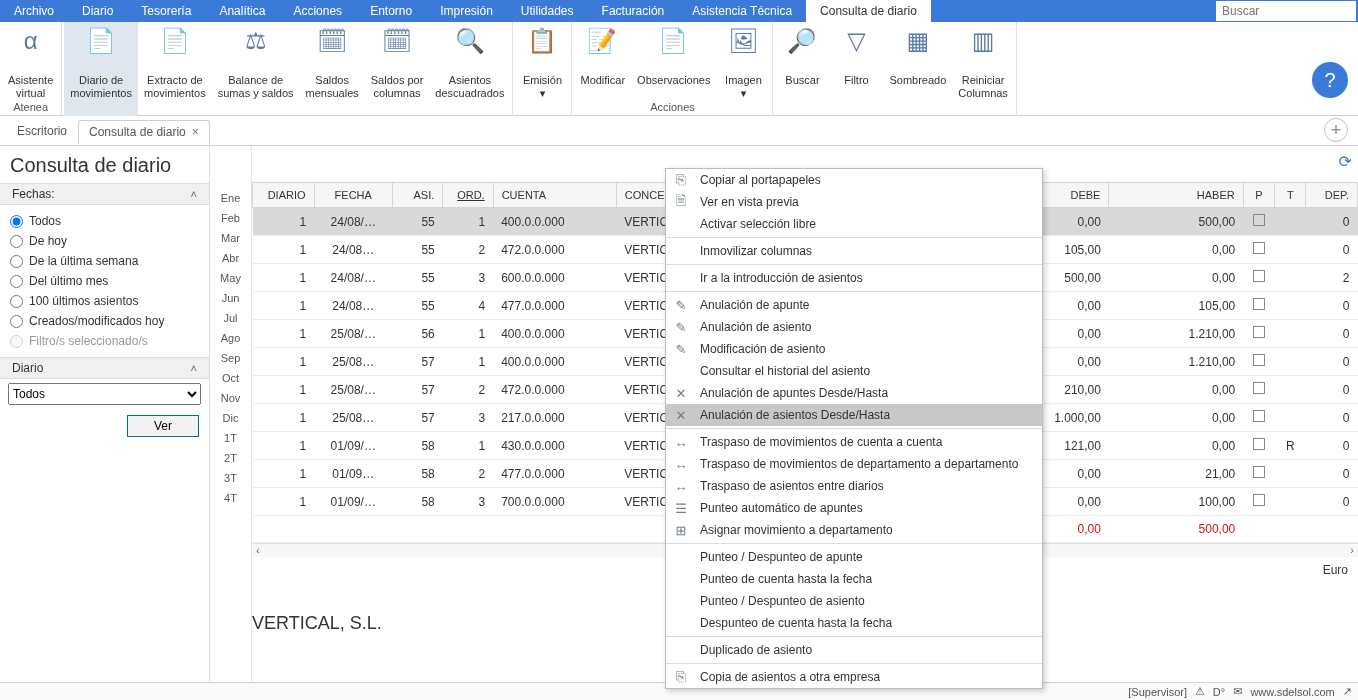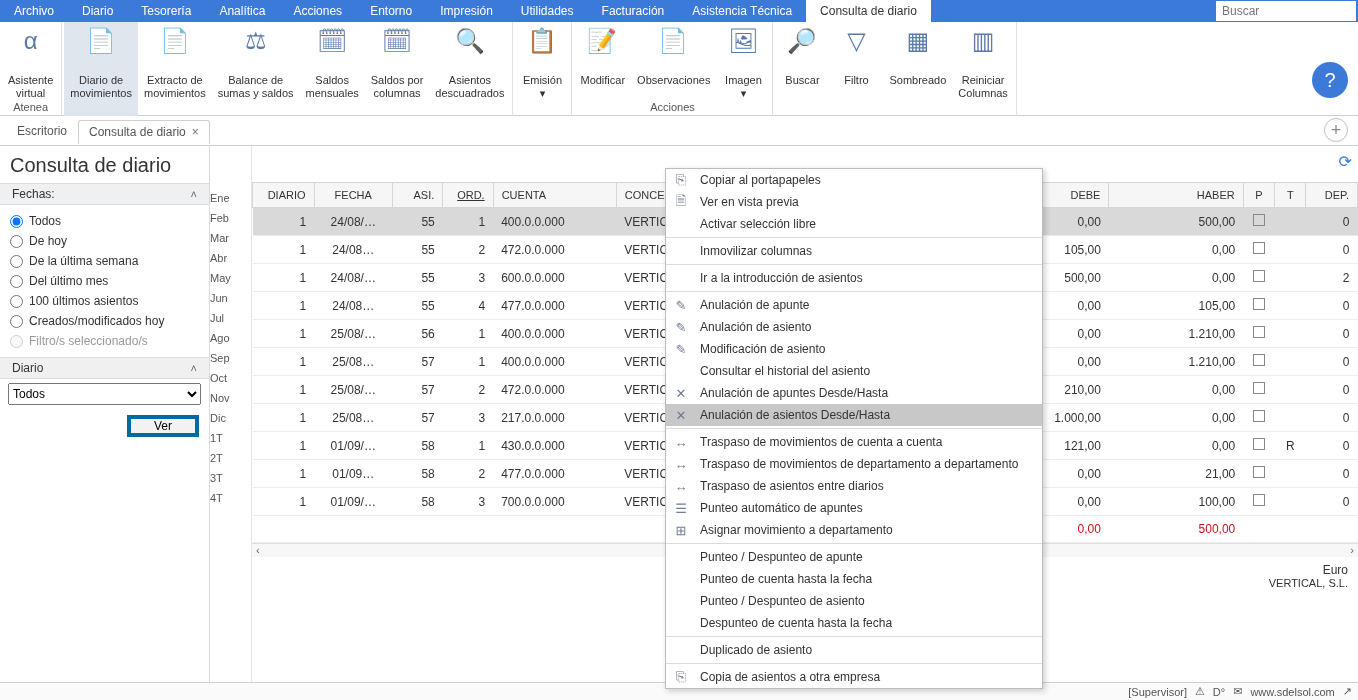--- a/index.html
+++ b/index.html
@@ -35,38 +35,38 @@
 
 .leftpanel { width: 210px; border-right: 1px solid #dcdcdc; display: flex; flex-direction: column; }
 .leftpanel h1 { font-size: 20px; font-weight: 400; padding: 8px 10px 6px 10px; }
 .section-head { background: #eef0f2; border-top: 1px solid #dcdcdc; border-bottom: 1px solid #dcdcdc; padding: 3px 12px; font-size: 12px; display: flex; justify-content: space-between; align-items: center; }
 .section-head .sc { color: #666; font-size: 11px; }
 .radios { padding: 6px 10px 6px 10px; }
 .radios label { display: flex; align-items: center; gap: 6px; padding: 3px 0; font-size: 12px; color: #333; }
 .radios label.disabled { color: #999; }
 .selectrow { padding: 4px 8px; display:flex; gap:4px; }
 .selectrow select { flex:1; height: 22px; font-size:12px; }
-.verbtn { display:block; margin: 6px 10px 6px auto; width: 72px; height: 22px; background:#f2f2f2; border:4px solid #0369a1; font-size:12px; }
+.verbtn { display:block; margin: 6px 10px 6px auto; width: 72px; height: 22px; background:#f2f2f2; border:1px solid #0369a1; font-size:12px; }
 
 
 .months { width: 42px; border-right: 1px solid #e4e4e4; padding-top: 42px; }
-.months div { height: 20px; line-height: 20px; font-size: 11px; color: #555; }
+.months div { height: 20px; line-height: 20px; text-align: center; font-size: 11px; color: #555; }
 
 
 .gridwrap { flex: 1; display: flex; flex-direction: column; position: relative; }
 .refresh { position:absolute; right:6px; top:6px; color:#3b7ad9; font-size:16px; }
 table.data { border-collapse: collapse; width: 100%; margin-top: 36px; }
 table.data th { background: #f6f6f6; border: 1px solid #d6d6d6; font-weight: 400; font-size: 11px; padding: 6px 8px; text-align: left; }
 table.data th.r, table.data td.r { text-align: right; }
 table.data th.c, table.data td.c { text-align: center; }
 table.data td { border-bottom: 1px solid #ececec; padding: 6px 8px; font-size: 12px; }
 tr.selrow td { background: #d9d9d9; }
 .cb { display:inline-block; width:12px; height:12px; border:1px solid #888; }
 .footer-euro { text-align:right; padding: 6px 10px 0 0; font-size:12px; color:#333; }
-.footer-comp { text-align:right; padding: 0 10px 0 0; font-size:11px; color:#333; }
+.footer-comp { padding: 0 10px 0 0; font-size:18px; color:#333;margin-top:36px; }
 .totals-row td { color: #c11; font-weight:400; }
 
 
 .ctxmenu { position: absolute; left: 665px; top: 168px; width: 378px; background: #fff; border: 1px solid #bdbdbd; box-shadow: 2px 2px 6px rgba(0,0,0,.2); z-index: 20; font-size: 12px; }
 .ctxmenu .citem { display: flex; align-items: center; height: 22px; padding: 0 10px 0 6px; gap: 10px; cursor: default; }
 .ctxmenu .citem.sel { background: #c8c8c8; }
 .ctxmenu .cic { width: 18px; text-align: center; color: #6e7b90; font-size: 13px; }
 .ctxmenu hr { border: none; border-top: 1px solid #dcdcdc; margin: 2px 0; }
 
 

